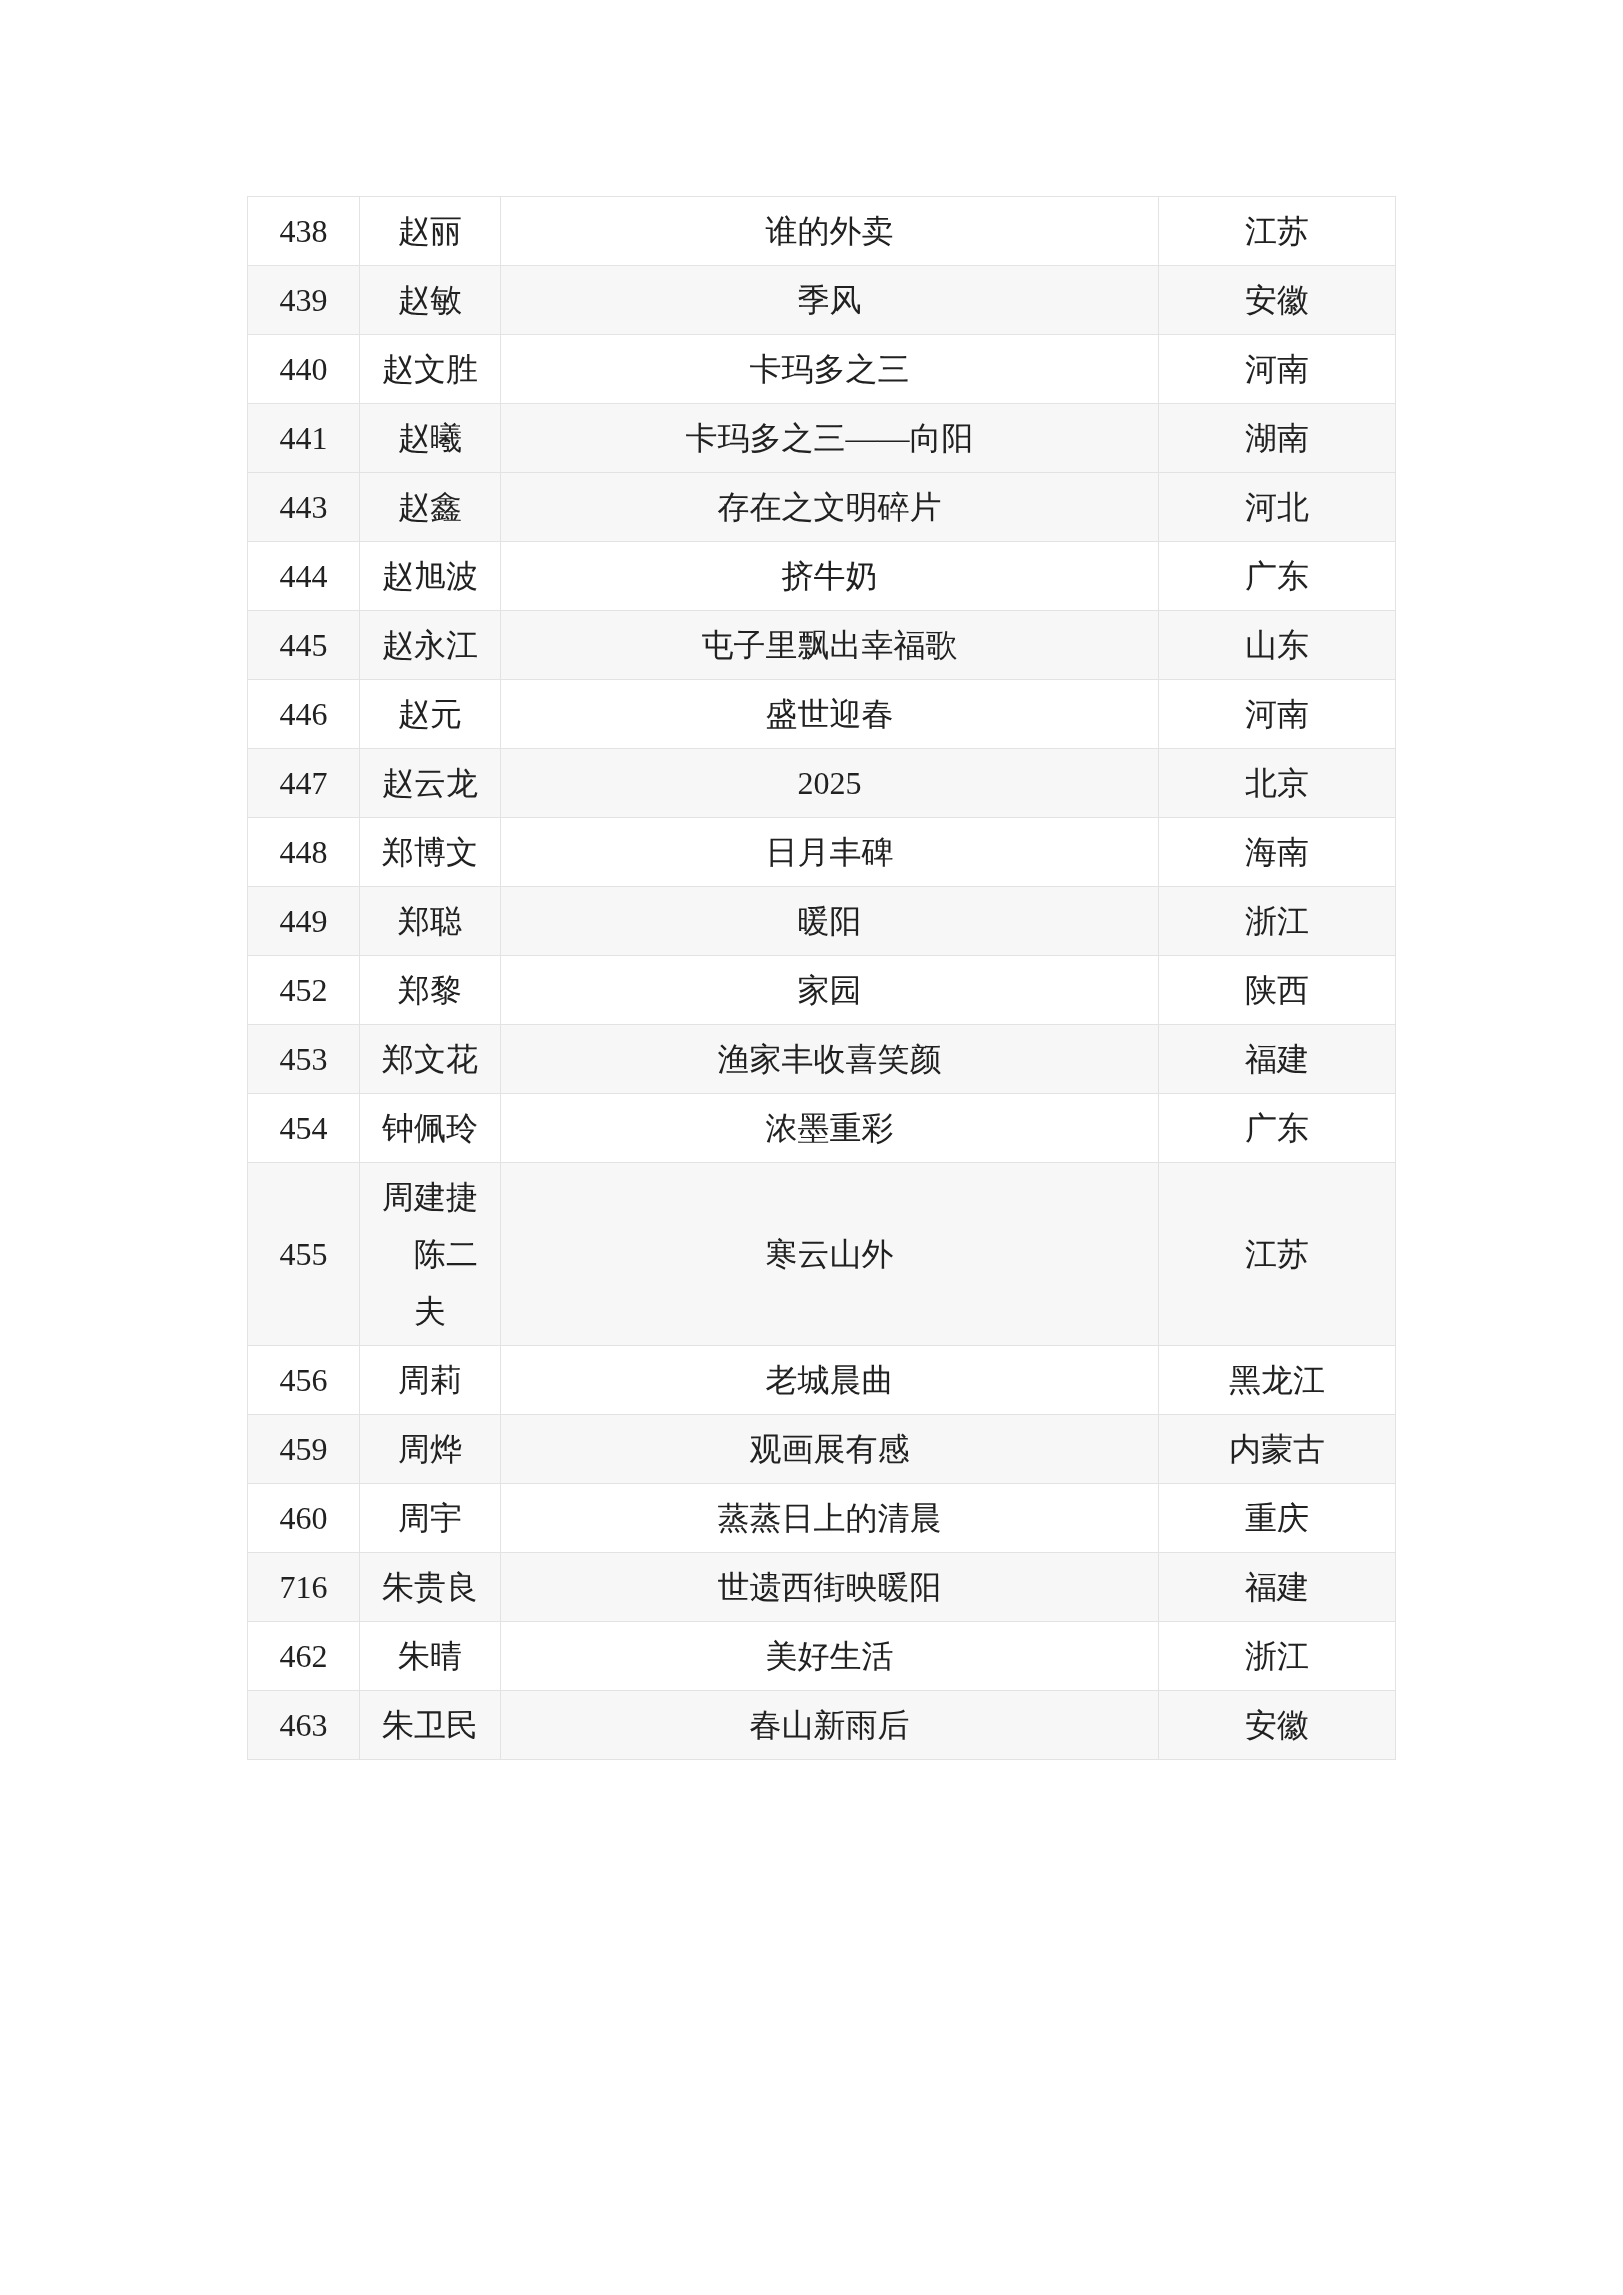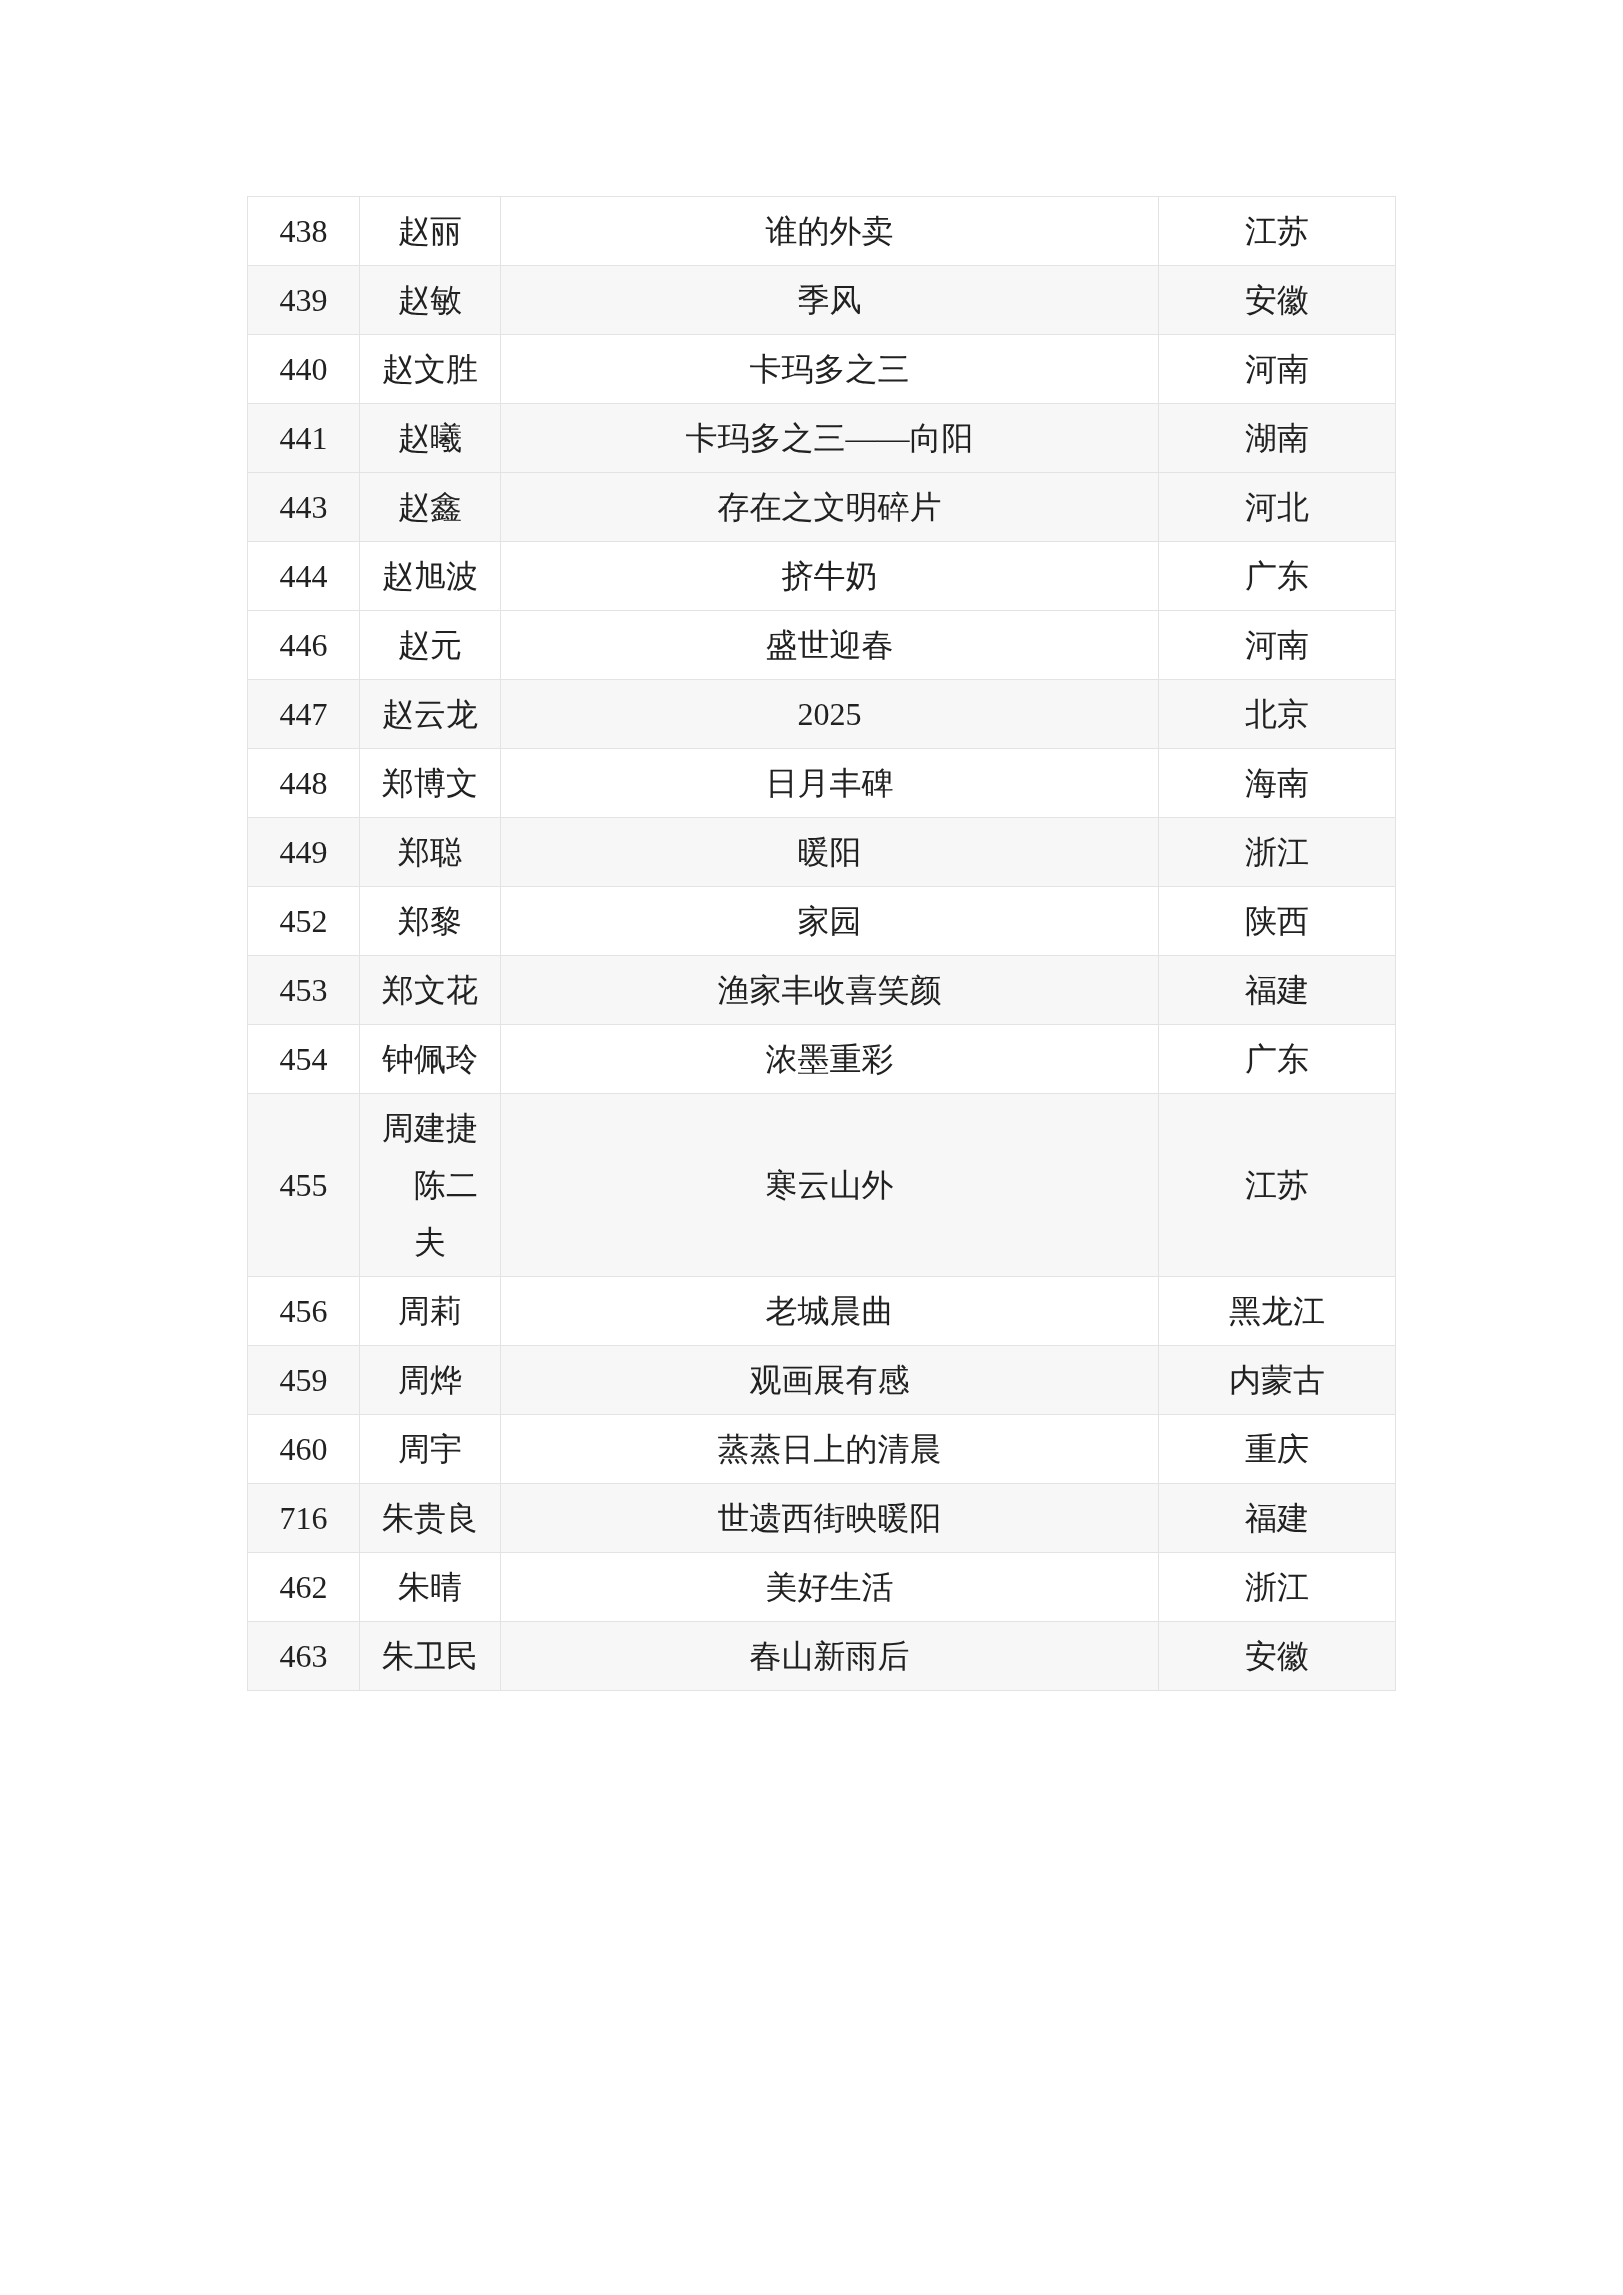--- a/index.html
+++ b/index.html
@@ -82,20 +82,26 @@
     <td class="cell-number">443</td>
     <td class="cell-name">赵鑫</td>
     <td class="cell-title">存在之文明碎片</td>
     <td class="cell-province">河北</td>
   </tr>
         <tr class="row-white">
     <td class="cell-number">444</td>
     <td class="cell-name">赵旭波</td>
     <td class="cell-title">挤牛奶</td>
     <td class="cell-province">广东</td>
+  </tr>
+        <tr class="row-gray">
+    <td class="cell-number">445</td>
+    <td class="cell-name">赵永江</td>
+    <td class="cell-title">屯子里飘出幸福歌</td>
+    <td class="cell-province">山东</td>
   </tr>
         <tr class="row-white">
     <td class="cell-number">446</td>
     <td class="cell-name">赵元</td>
     <td class="cell-title">盛世迎春</td>
     <td class="cell-province">河南</td>
   </tr>
         <tr class="row-gray">
     <td class="cell-number">447</td>
     <td class="cell-name">赵云龙</td>

